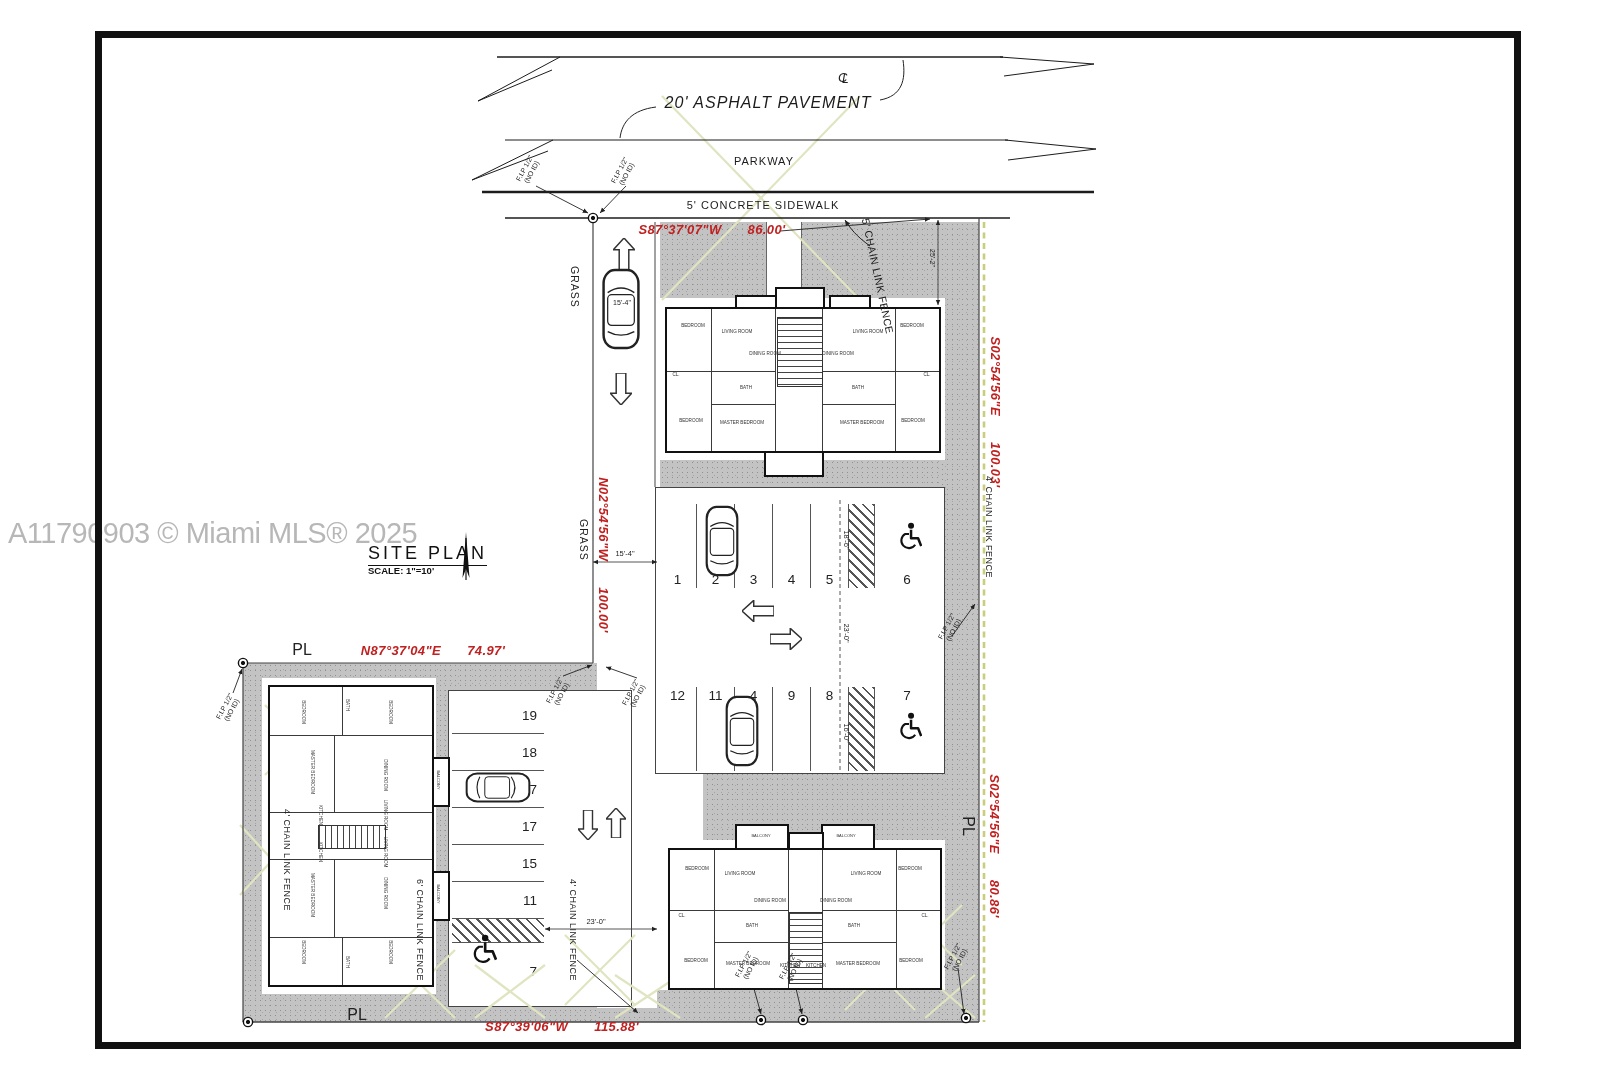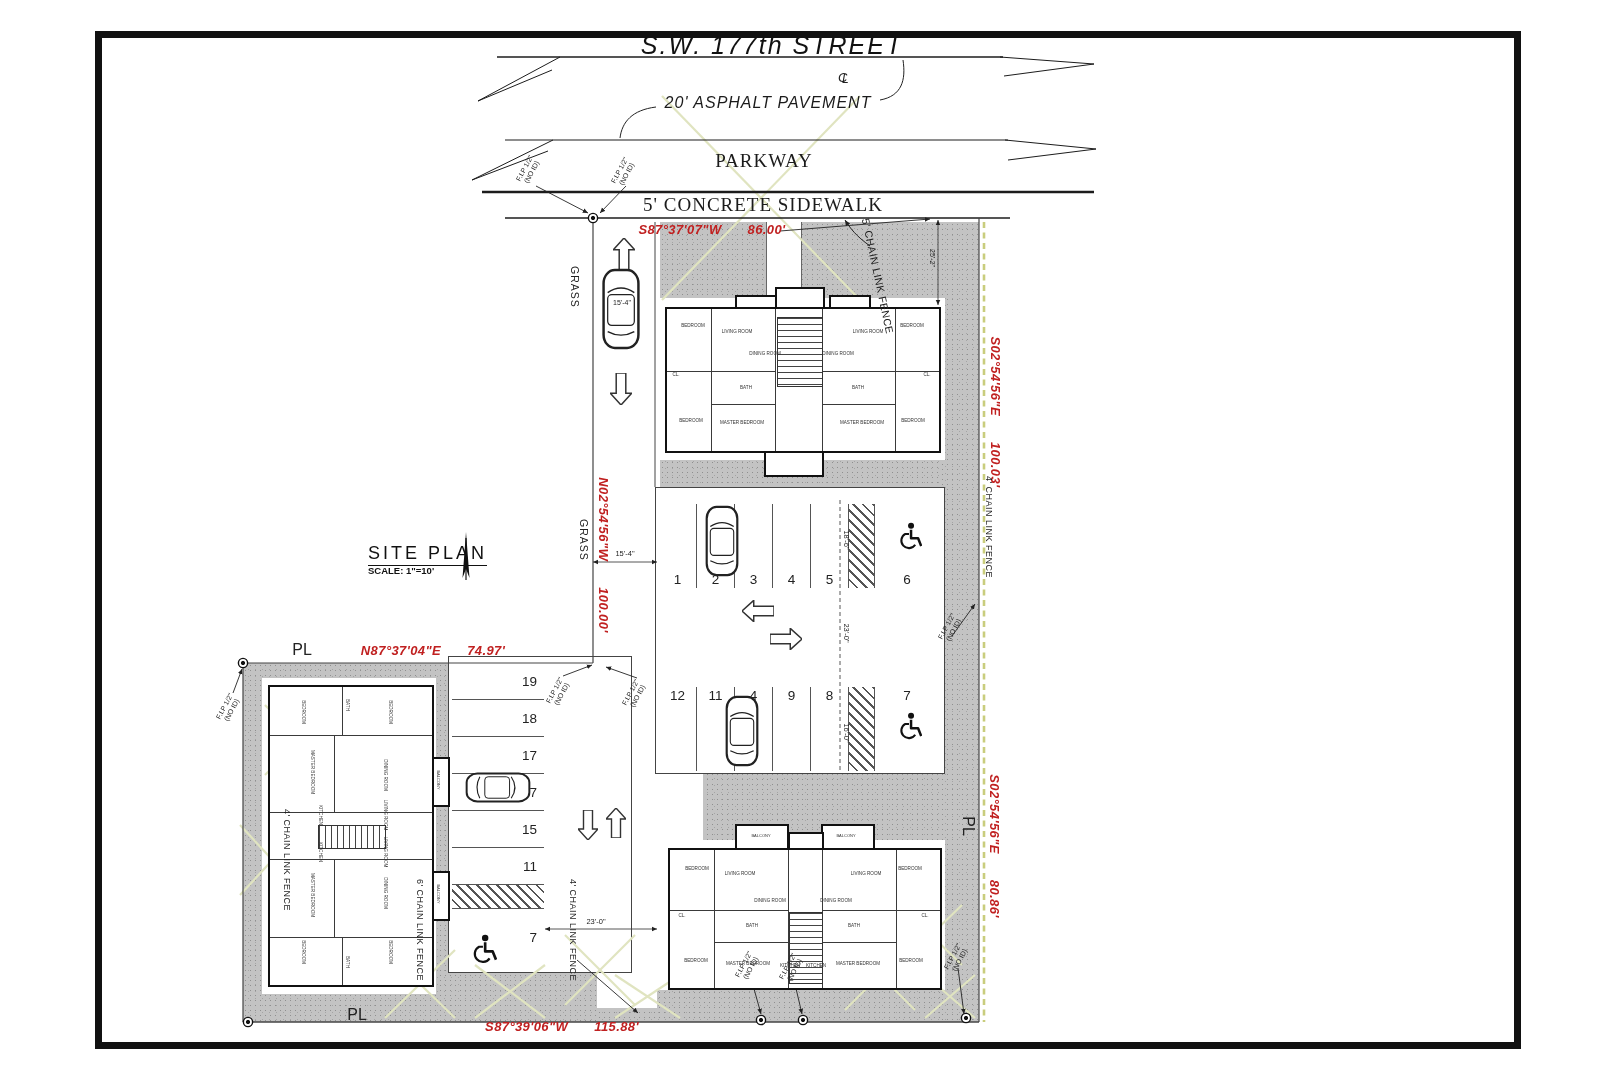--- a/index.html
+++ b/index.html
@@ -30,21 +30,21 @@
   .pnum.b{bottom:1px;} .pnum.t{top:1px;}
   .pnumr{position:absolute;right:7px;top:50%;transform:translateY(-50%);font-size:13.5px;color:#222;z-index:5;}
   .lbl{position:absolute;transform:translate(-50%,-50%);white-space:nowrap;color:#1b1b1b;z-index:7;}
   .r90{transform:translate(-50%,-50%) rotate(90deg);}
   .r78{transform:translate(-50%,-50%) rotate(78deg);}
   .rfip{transform:translate(-50%,-50%) rotate(-62deg);}
   .red{color:#c02020;font-style:italic;font-weight:bold;font-size:13px;letter-spacing:.4px;}
   .red .gap{display:inline-block;width:26px;}
   .st-name{font-size:25px;font-style:italic;letter-spacing:2px;color:#111;}
   .st-sub{font-size:16px;font-style:italic;letter-spacing:1px;}
-  .st-plain{font-size:19px;letter-spacing:1px;font-family:Liberation Serif, serif;}
+  .st-plain{font-size:11px;letter-spacing:1px;}
   .pl{font-size:16px;color:#222;}
   .grass{font-size:10.5px;letter-spacing:1px;color:#222;}
   .fence{font-size:9px;letter-spacing:.5px;color:#222;}
   .dim{font-size:7.5px;color:#222;}
   .fip{font-size:7px;line-height:7.5px;text-align:center;color:#222;}
   .wm{position:absolute;left:8px;top:517px;font-size:29px;letter-spacing:-.5px;color:#b7b7b7;z-index:6;}
   .tb-title{position:absolute;left:368px;top:543px;font-size:18px;letter-spacing:3px;color:#111;
     border-bottom:1.6px solid #111;padding-bottom:1px;z-index:7;}
   .tb-scale{position:absolute;left:368px;top:565px;font-size:9.5px;font-weight:bold;color:#111;z-index:7;}
   .roomlbl{position:absolute;transform:translate(-50%,-50%);font-size:4.6px;line-height:5px;
@@ -113,21 +113,21 @@
       <div class="pcell" style="width:38px">
           <span class="pnum t">8</span>
         </div>
       <div class="pcell hatch" style="width:26px"></div>
       <div class="pcell nob" style="width:64px">
           <span class="pnum t">7</span>
         </div>
     </div>
   </div>
 
-  <div class="lot" style="left:448px;top:656px;width:182px;height:315px">
+  <div class="lot" style="left:448px;top:690px;width:182px;height:315px">
     <div class="pcol" style="left:3px;top:6px;width:92px;height:303px">
       <div class="prowh" style="height:37px">
           <span class="pnumr">19</span>
         </div>
       <div class="prowh" style="height:37px">
           <span class="pnumr">18</span>
         </div>
       <div class="prowh" style="height:37px">
           <span class="pnumr">17</span>
         </div>
@@ -396,21 +396,20 @@
   <div class="roomlbl rot" style="left:320px;top:852px">KITCHEN</div>
   <div class="roomlbl rot" style="left:385px;top:852px">LIVING ROOM</div>
   <div class="roomlbl rot" style="left:312px;top:895px">MASTER BEDROOM</div>
   <div class="roomlbl rot" style="left:385px;top:893px">DINING ROOM</div>
   <div class="roomlbl rot" style="left:303px;top:952px">BEDROOM</div>
   <div class="roomlbl rot" style="left:390px;top:952px">BEDROOM</div>
   <div class="roomlbl rot" style="left:347px;top:962px">BATH</div>
   <div class="roomlbl rot tiny" style="left:438px;top:780px">BALCONY</div>
   <div class="roomlbl rot tiny" style="left:438px;top:894px">BALCONY</div>
 
-  <div class="lbl st-name" style="left:772px;top:45px">S.W. 177th STREET</div>
   <div class="cl-symbol">
     <span>C</span>
     <span>L</span>
   </div>
   <div class="lbl st-sub" style="left:768px;top:103px">20' ASPHALT PAVEMENT</div>
   <div class="lbl st-plain" style="left:764px;top:161px">PARKWAY</div>
   <div class="lbl st-plain" style="left:763px;top:205px">5' CONCRETE SIDEWALK</div>
 
   <div class="lbl red" style="left:712px;top:229px"><span>S87°37'07"W</span><span class="gap"></span><span>86.00'</span></div>
   <div class="lbl red r90" style="left:995px;top:412px"><span>S02°54'56"E</span><span class="gap"></span><span>100.03'</span></div>
@@ -469,17 +468,18 @@
   <div class="lbl fence r90" style="left:573px;top:930px">4' CHAIN LINK FENCE</div>
 
   <div class="lbl dim" style="left:622px;top:302px;font-size:7px">15'-4"</div>
   <div class="lbl dim" style="left:625px;top:553px">15'-4"</div>
   <div class="lbl dim r90" style="left:846px;top:540px">18'-6"</div>
   <div class="lbl dim r90" style="left:846px;top:633px">23'-0"</div>
   <div class="lbl dim r90" style="left:846px;top:733px">16'-0"</div>
   <div class="lbl dim" style="left:596px;top:921px">23'-0"</div>
   <div class="lbl dim r90" style="left:932px;top:258px;font-size:7px">25'-2"</div>
 
+  <div class="wm">A11790903 © Miami MLS® 2025</div>
   <div class="tb-title">SITE PLAN</div>
   <div class="tb-scale">SCALE: 1"=10'</div>
 
   <div class="frame"></div>
 </div>
 
 </body></html>

